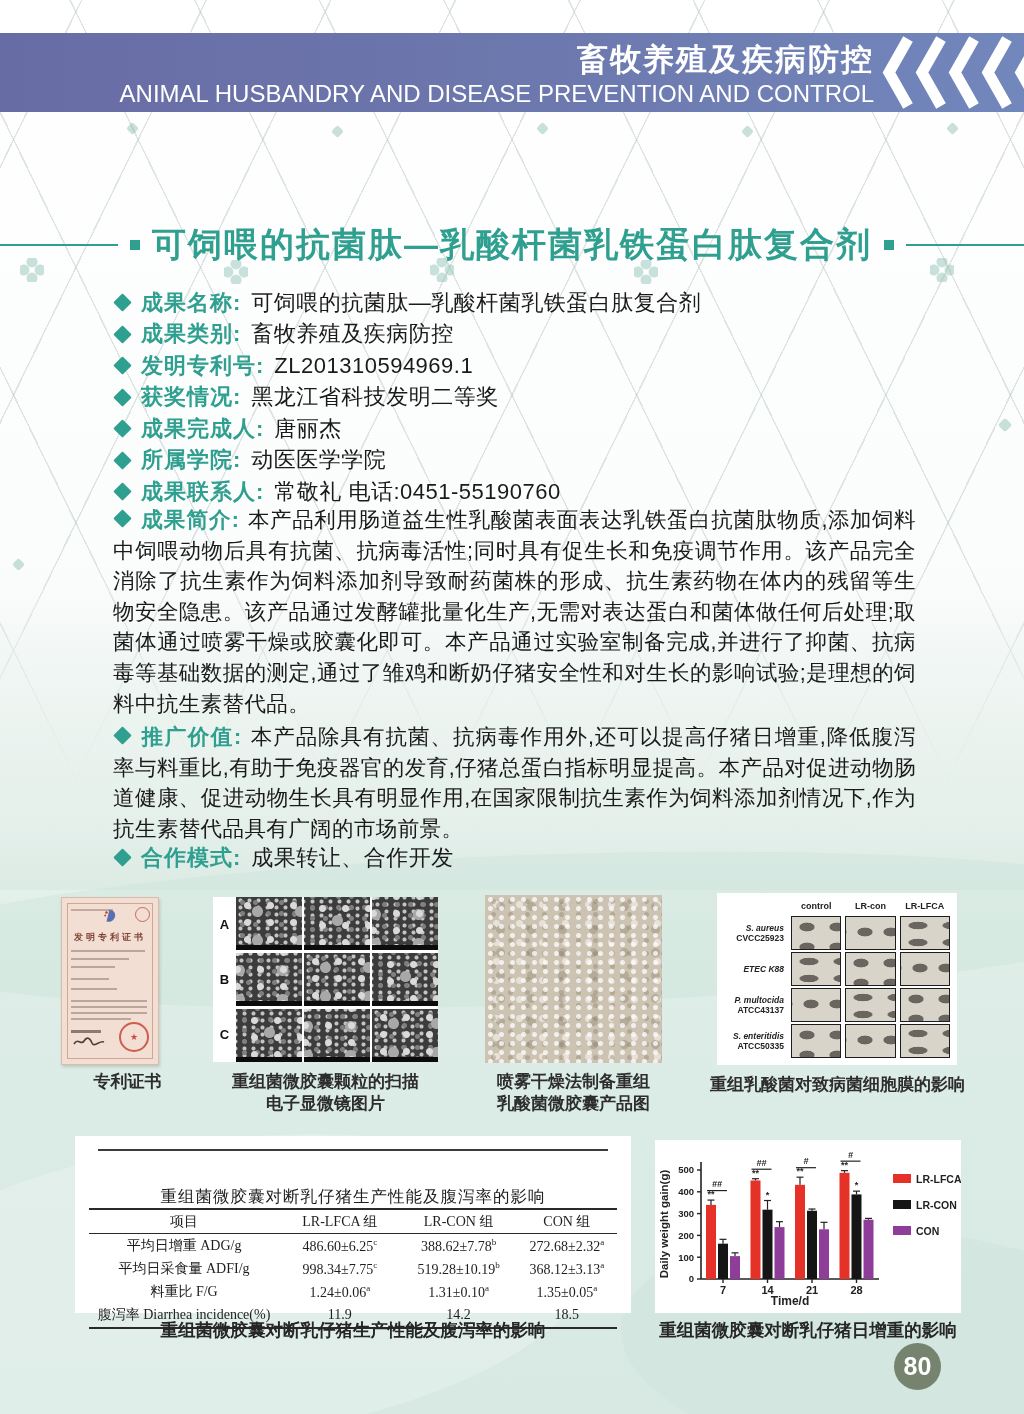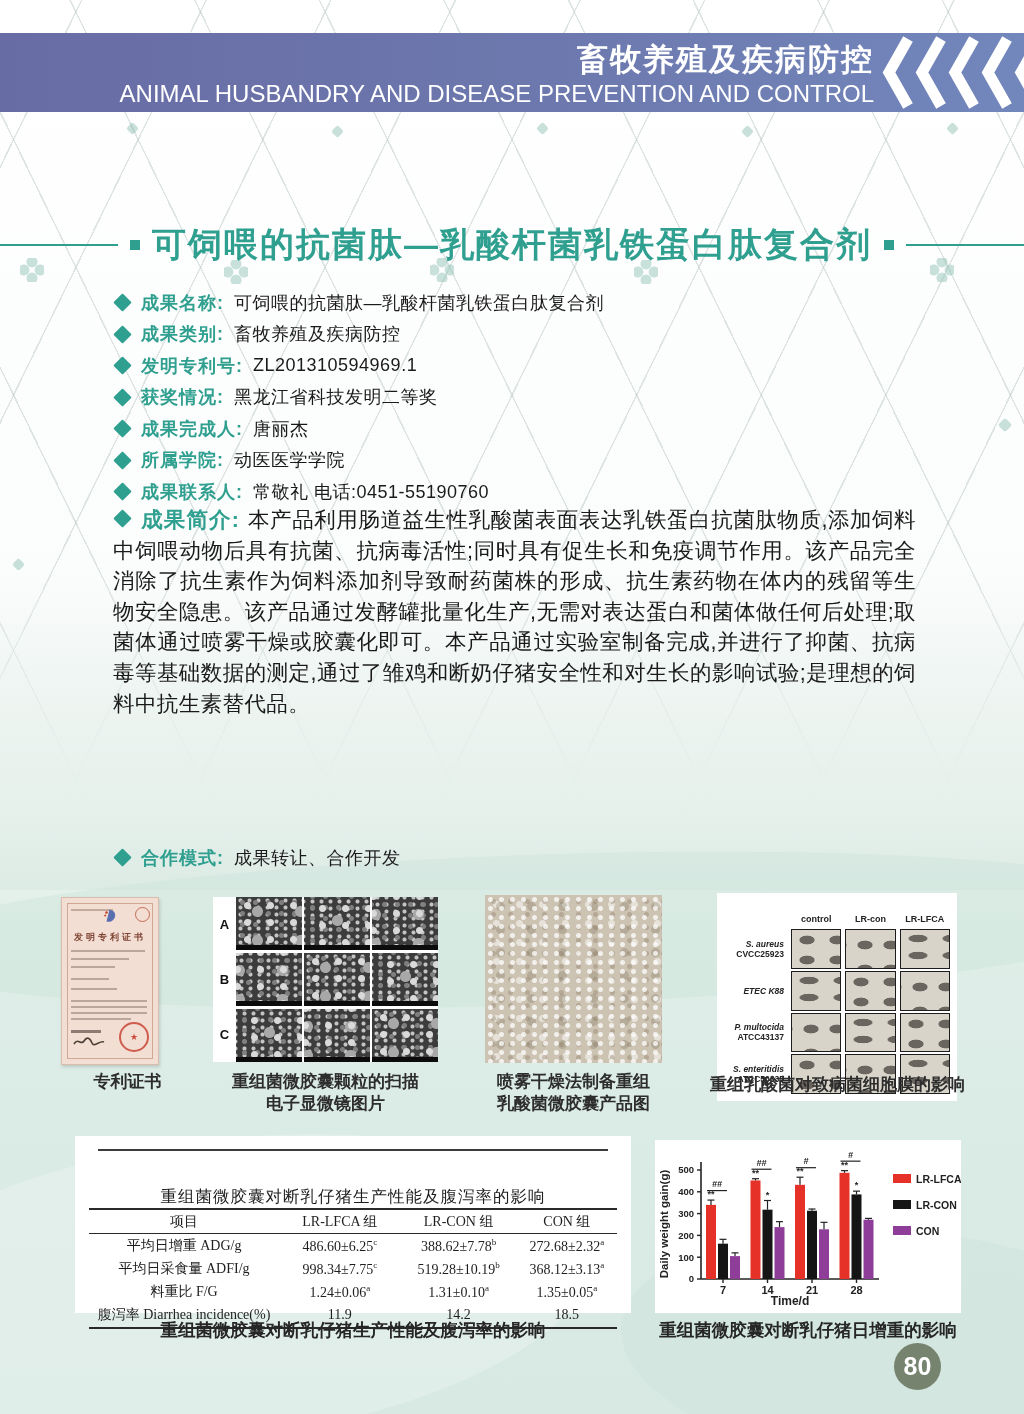--- a/index.html
+++ b/index.html
@@ -31,21 +31,21 @@
   .banner-zh{position:absolute;right:150px;top:6px;font-size:31px;font-weight:bold;color:#fff;letter-spacing:2px;white-space:nowrap;}
   .banner-en{position:absolute;right:150px;top:47px;font-size:24px;color:#fff;white-space:nowrap;}
   .chevrons{position:absolute;right:-14px;top:3px;width:156px;height:73px;}
   
   .title-row{position:absolute;left:0;top:222px;width:100%;display:flex;align-items:center;}
   .title-line{flex:1;height:2px;background:#2f9f8f;}
   .sq-bullet{width:10px;height:10px;background:#2f9f8f;margin:0 12px;flex:0 0 auto;}
   .page-title{font-size:34px;font-weight:bold;color:#2f9f8f;letter-spacing:2px;white-space:nowrap;}
   
   .info{position:absolute;left:113px;top:287px;width:802px;}
-  .info-item{display:flex;align-items:center;height:31.5px;font-size:18px;}
+  .info-item{display:flex;align-items:center;height:31.5px;font-size:22px;}
   .dia{width:13px;height:13px;background:#2f9f8f;transform:rotate(45deg);border-radius:1px;margin:0 12px 0 3px;flex:0 0 auto;}
   .ilabel{color:#2f9f8f;font-weight:bold;letter-spacing:1px;margin-right:10px;white-space:nowrap;}
   .ivalue{color:#1a1a1a;letter-spacing:.5px;white-space:nowrap;}
   .para{position:absolute;left:113px;width:803px;font-size:21.5px;line-height:30.6px;
     text-align:justify;color:#1a1a1a;letter-spacing:.4px;}
   .para .dia-inline{display:inline-block;width:13px;height:13px;background:#2f9f8f;transform:rotate(45deg);
     border-radius:1px;margin:0 12px 2px 3px;}
   .plabel{color:#2f9f8f;font-weight:bold;letter-spacing:1px;margin-right:8px;}
   .coop{position:absolute;left:113px;top:842px;}
   
@@ -79,23 +79,23 @@
   .sem-cell.v3{background-position:13px 8px,25px 3px,6px 2px,1px 4px;}
   
   .powder{position:absolute;left:485px;top:895px;width:177px;height:168px;background-color:#cdc3b2;
     background-image:
       radial-gradient(circle,rgba(255,255,255,.75) 0 2px,transparent 3px),
       radial-gradient(circle,rgba(122,106,84,.30) 0 2px,transparent 3px),
       radial-gradient(circle,rgba(96,84,62,.22) 0 4px,transparent 5px),
       radial-gradient(circle,rgba(255,255,255,.5) 0 3px,transparent 4px);
     background-size:11px 9px,17px 13px,31px 23px,23px 19px;}
   
-  .bac{position:absolute;left:717px;top:893px;width:240px;height:208px;background:#fff;
+  .bac{position:absolute;left:717px;top:893px;width:240px;height:172px;background:#fff;
     display:grid;grid-template-columns:66px repeat(3,1fr);grid-template-rows:17px repeat(4,1fr);
-    gap:2px 4px;padding:17px 7px 7px 4px;box-sizing:border-box;}
+    gap:2px 4px;padding:4px 7px 7px 4px;box-sizing:border-box;}
   .bac-h{display:flex;align-items:center;justify-content:center;font-size:9px;font-weight:bold;color:#222;}
   .bac-rl{display:flex;flex-direction:column;align-items:flex-end;justify-content:center;
     font-size:8.5px;font-weight:bold;color:#222;padding-right:3px;line-height:10px;text-align:right;}
   .bac-rl .sp{font-style:italic;}
   .bac-cell{border:1.5px solid #1d1d1d;background-color:#d8d4c9;
     background-image:radial-gradient(ellipse 12px 7px at 50% 50%,#6b655f 0 58%,rgba(90,85,80,.45) 62%,transparent 68%);
     background-size:30px 20px;}
   .bac-cell.v2{background-size:26px 24px;background-position:6px 3px;}
   .bac-cell.v3{background-image:radial-gradient(ellipse 15px 6px at 50% 50%,#6b655f 0 58%,rgba(90,85,80,.45) 62%,transparent 68%);background-size:34px 17px;}
   
@@ -194,20 +194,23 @@
       <span class="dia"></span>
       <span class="ilabel">成果联系人:</span>
       <span class="ivalue">常敬礼 电话:0451-55190760</span>
     </div>
   </div>
 
   <div class="para" style="top:505px;">
     <span class="dia-inline"></span><span class="plabel">成果简介:</span><span>本产品利用肠道益生性乳酸菌表面表达乳铁蛋白抗菌肽物质,添加饲料中饲喂动物后具有抗菌、抗病毒活性;同时具有促生长和免疫调节作用。该产品完全消除了抗生素作为饲料添加剂导致耐药菌株的形成、抗生素药物在体内的残留等生物安全隐患。该产品通过发酵罐批量化生产,无需对表达蛋白和菌体做任何后处理;取菌体通过喷雾干燥或胶囊化即可。本产品通过实验室制备完成,并进行了抑菌、抗病毒等基础数据的测定,通过了雏鸡和断奶仔猪安全性和对生长的影响试验;是理想的饲料中抗生素替代品。</span>
   </div>
 
+  <div class="para" style="top:722px;">
+    <span class="dia-inline"></span><span class="plabel">推广价值:</span><span>本产品除具有抗菌、抗病毒作用外,还可以提高仔猪日增重,降低腹泻率与料重比,有助于免疫器官的发育,仔猪总蛋白指标明显提高。本产品对促进动物肠道健康、促进动物生长具有明显作用,在国家限制抗生素作为饲料添加剂情况下,作为抗生素替代品具有广阔的市场前景。</span>
+  </div>
 
   <div class="info-item coop">
     <span class="dia"></span>
     <span class="ilabel">合作模式:</span>
     <span class="ivalue">成果转让、合作开发</span>
   </div>
 
   <div class="cert">
     <div class="cert-inner"></div>
     <div class="cert-topline"></div>

